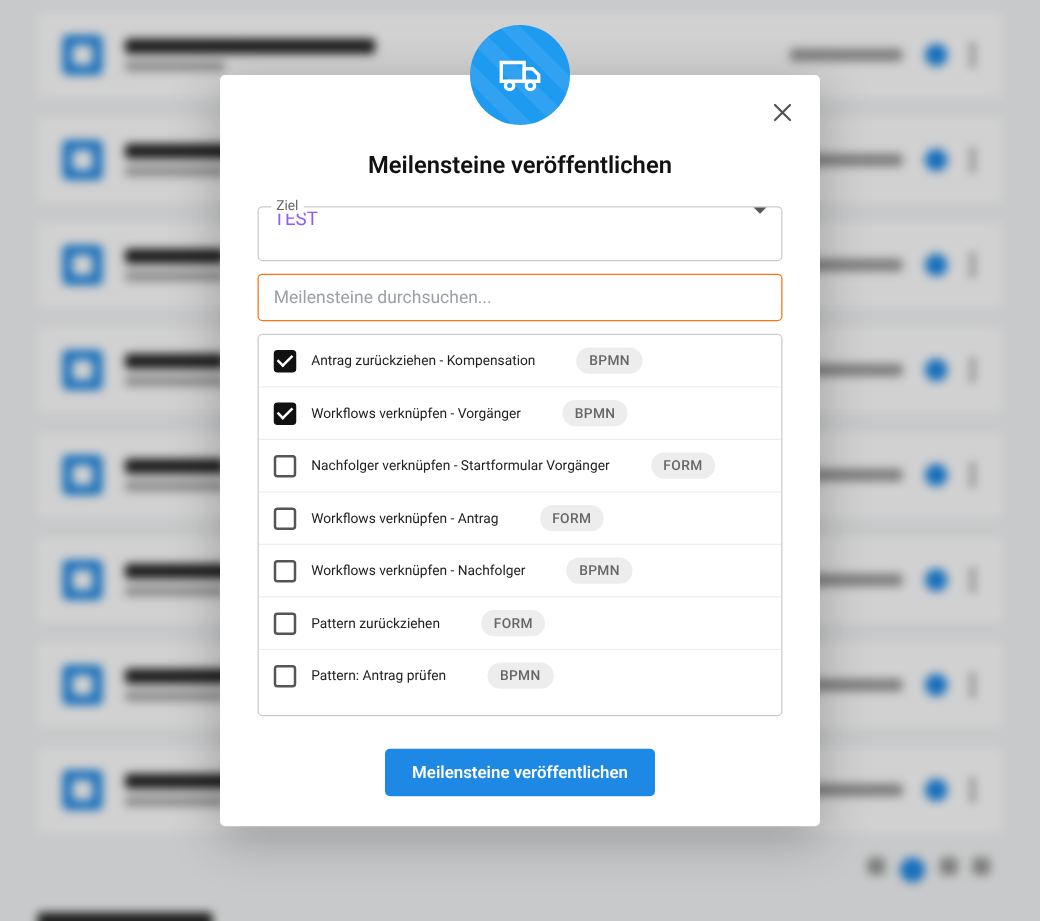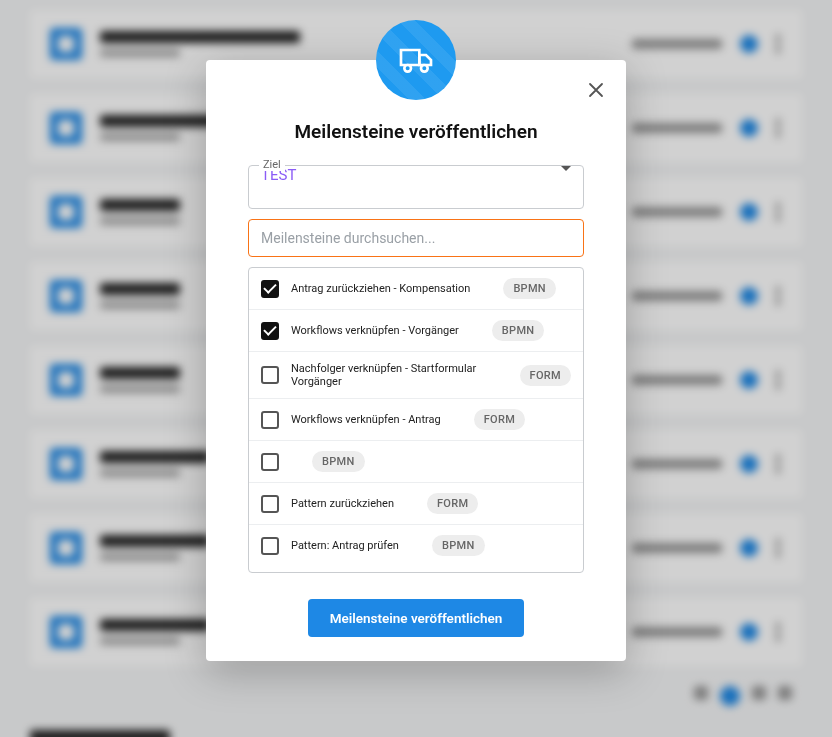--- a/index.html
+++ b/index.html
@@ -20,21 +20,21 @@
   .bg-dots span { width:4px; height:4px; background:#444; border-radius:50%; }
   .bg-pager { display:flex; justify-content:flex-end; gap:12px; padding: 4px 10px 16px; }
   .bg-pager span { width:14px; height:14px; background:#999; border-radius:3px; }
   .bg-pager span.active { background:#1e88e5; border-radius:50%; width:20px; height:20px; }
   .bg-h2 { height:14px; width:140px; background:#222; border-radius:3px; margin: 8px 0 14px; }
 
   
   .overlay { position: absolute; inset: 0; background: rgba(0,0,0,0.18); display:flex; align-items:flex-start; justify-content:center; padding-top: 60px; }
 
   
-  .dialog { width: 420px; background: #fff; border-radius: 4px; position: relative; box-shadow: 0 10px 40px rgba(0,0,0,0.25); padding: 0 12px 24px; }
+  .dialog { width: 480px; background: #fff; border-radius: 4px; position: relative; box-shadow: 0 10px 40px rgba(0,0,0,0.25); padding: 0 0 24px; }
   .avatar { width: 80px; height: 80px; border-radius: 50%; background: #1e9af0; position:absolute; top:-40px; left:50%; transform:translateX(-50%); display:flex; align-items:center; justify-content:center; overflow:hidden; }
   .avatar::before { content:""; position:absolute; inset:0; background: repeating-linear-gradient(45deg, rgba(255,255,255,0.08) 0 12px, transparent 12px 24px); }
   .avatar svg { position:relative; z-index:1; }
 
   .close { position:absolute; top:18px; right:18px; width:24px; height:24px; cursor:pointer; display:flex; align-items:center; justify-content:center; color:#555; font-size:20px; background:none; border:none; }
 
   .title { text-align:center; font-size:19px; font-weight:600; color:#111; margin: 60px 0 22px; }
 
   .body { padding: 0 30px; }
 
@@ -253,20 +253,21 @@
             <span class="item-label">Nachfolger verknüpfen - Startformular Vorgänger</span>
             <span class="tag">FORM</span>
           </div>
           <div class="item">
             <span class="cb"></span>
             <span class="item-label">Workflows verknüpfen - Antrag</span>
             <span class="tag">FORM</span>
           </div>
           <div class="item">
             <span class="cb"></span>
+            <span class="item-label">Workflows verknüpfen - Nachfolger</span>
             <span class="tag">BPMN</span>
           </div>
           <div class="item">
             <span class="cb"></span>
             <span class="item-label">Pattern zurückziehen</span>
             <span class="tag">FORM</span>
           </div>
           <div class="item">
             <span class="cb"></span>
             <span class="item-label">Pattern: Antrag prüfen</span>

